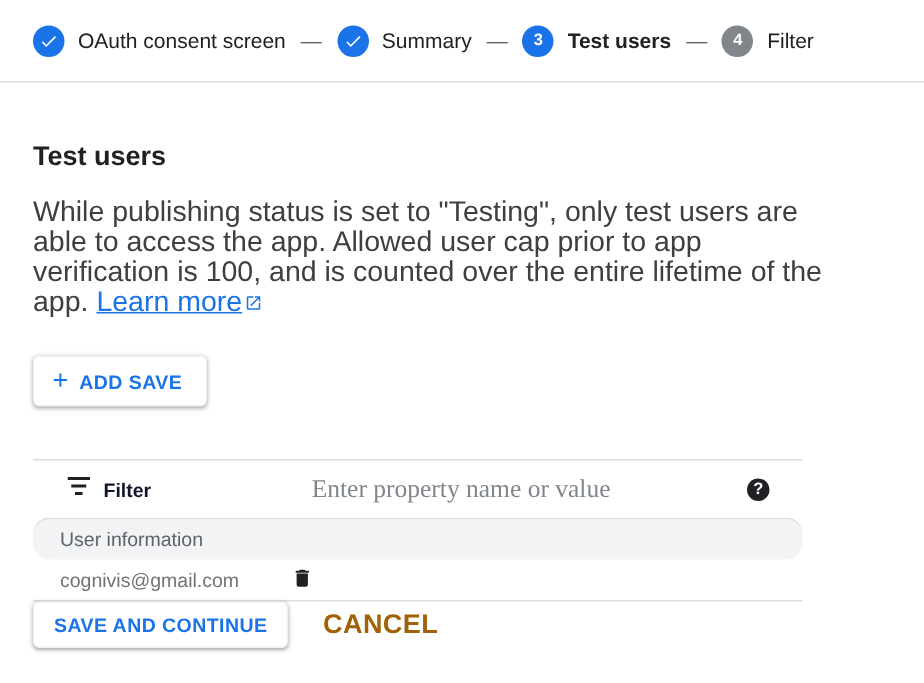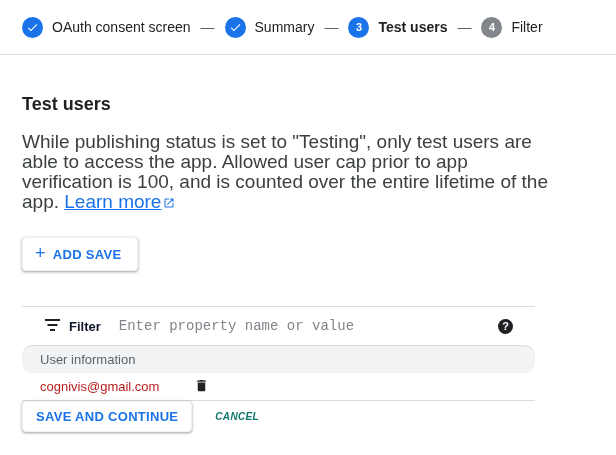--- a/index.html
+++ b/index.html
@@ -67,23 +67,24 @@
     display: flex; align-items: center;
     height: 39px;
     border-top: 1px solid #dadce0;
     padding-left: 23px;
   }
   .filter-trigger { display: flex; align-items: center; gap: 9px; cursor: pointer; }
   .filter-label { font-size: 13px; font-weight: bold; color: #0f172a; }
   .filter-input {
     flex: 1; margin-left: 16px;
     border: none; outline: none;
-    font-size: 14px; color: #202124;
-    font-family: Liberation Mono, monospace;
+    font-size: 17px; color: #202124;
+    font-family: Liberation Serif, serif;
     background: transparent;
+    text-align: center;
   }
   .filter-input::placeholder { color: #80868b; }
   .help-icon {
     width: 15px; height: 15px; border-radius: 50%;
     background: #202124; color: #ffffff;
     display: flex; align-items: center; justify-content: center;
     font-size: 11px; font-weight: bold;
     margin-right: 22px; cursor: pointer; flex: none;
   }
   .table-header {
@@ -92,38 +93,38 @@
     border-top: 1px solid #dadce0;
     display: flex; align-items: center;
     padding-left: 18px;
     font-size: 13px; color: #5f6368; border-radius: 11px;
   }
   .table-row {
     height: 28px;
     display: flex; align-items: center;
     padding-left: 18px;
     border-bottom: 1px solid #dadce0;
-    font-size: 13px; color: #b91c1c;
+    font-size: 13px; color: #737373;
   }
   .delete-btn {
     background: none; border: none; padding: 0;
     margin-left: 35px; cursor: pointer;
     display: flex; align-items: center;
   }
 
   
   .footer-actions {
     display: flex; align-items: center;
     gap: 23px;
   }
   .save-btn { height: 31px; padding: 0 13px; }
   .cancel-btn {
     background: none; border: none; cursor: pointer;
-    font-size: 10px; font-weight: bold; letter-spacing: .3px;
-    color: #0f766e; font-family: inherit; padding: 0; font-style: italic;
+    font-size: 18px; font-weight: bold; letter-spacing: .3px;
+    color: #a16207; font-family: inherit; padding: 0;
   }
 </style>
 </head>
 <body>
 
 <div class="stepper">
   <div class="step">
     <span class="step-circle complete">
       <svg width="13" height="13" viewBox="0 0 24 24">
           <path fill="#ffffff" d="M9 16.17 4.83 12l-1.42 1.41L9 19 21 7l-1.41-1.41z"></path>

